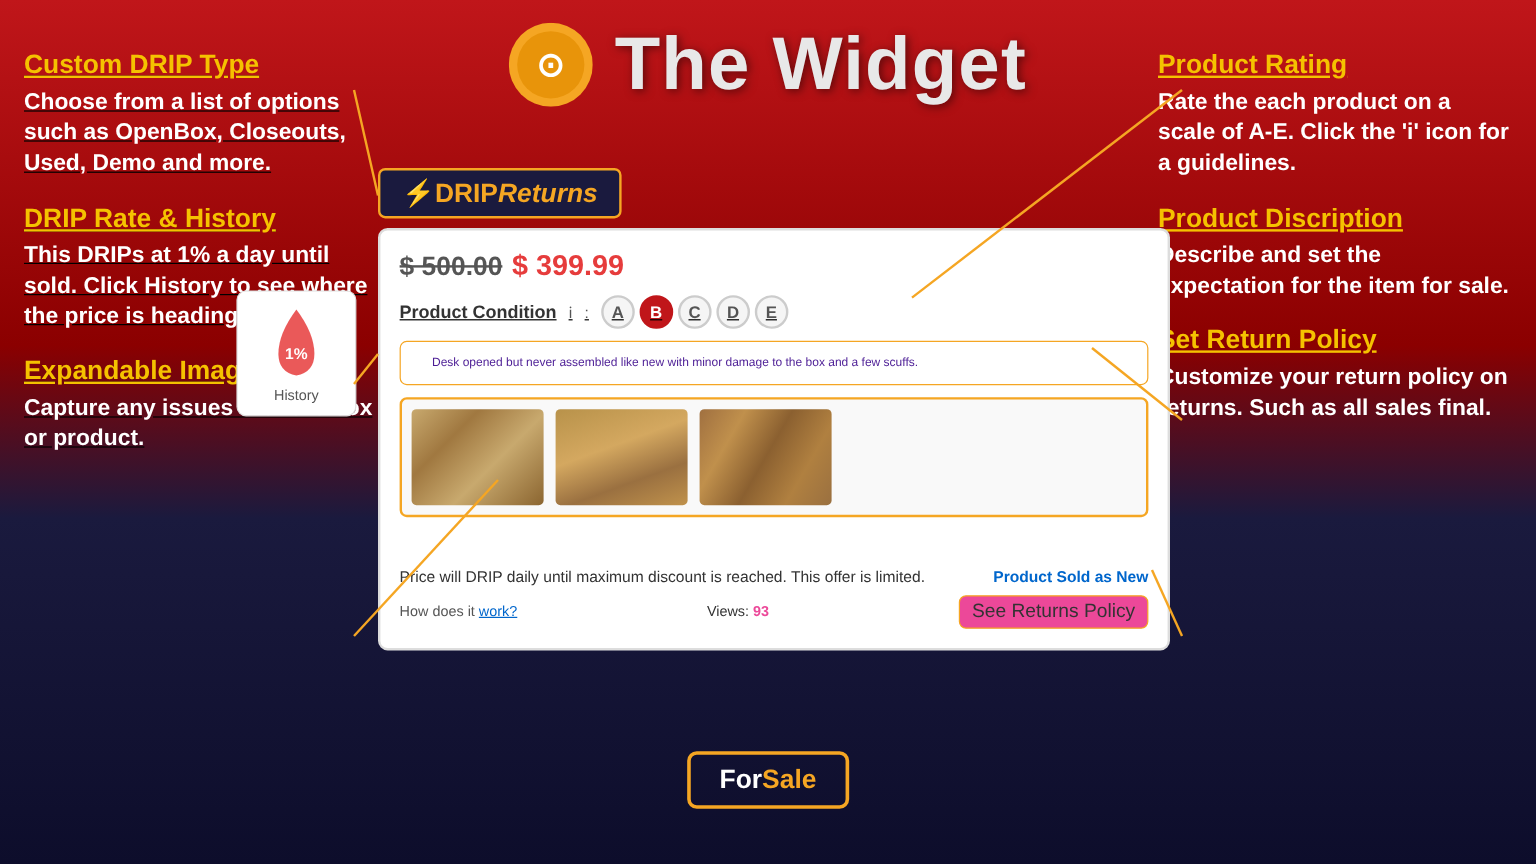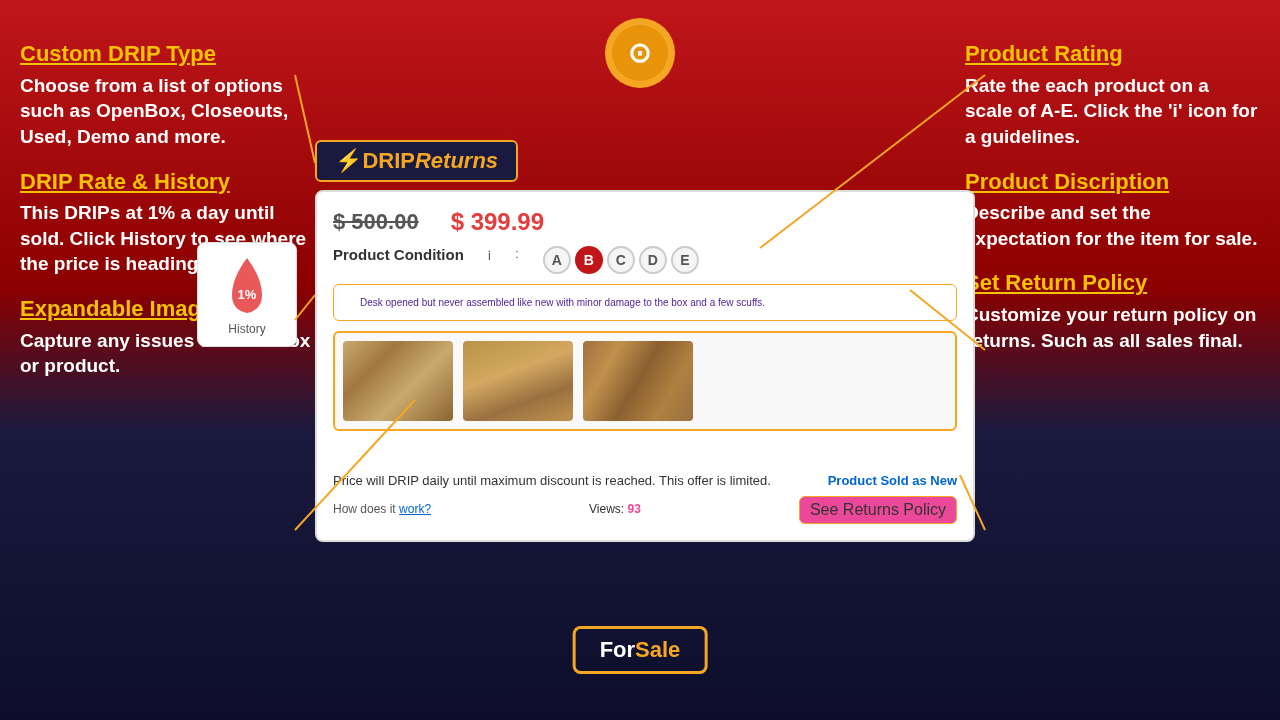--- a/index.html
+++ b/index.html
@@ -31,20 +31,21 @@
       letter-spacing: 1px;
       text-shadow: 2px 2px 8px rgba(0,0,0,0.5);
     }
 
     
     .left-panel {
       position: absolute;
       left: 20px;
       top: 40px;
       width: 295px;
+      text-decoration: underline;
     }
     .right-panel {
       position: absolute;
       right: 20px;
       top: 40px;
       width: 295px;
     }
 
     .annotation-title {
       font-size: 22px;
@@ -104,41 +105,42 @@
       border-radius: 8px;
       padding: 16px;
       position: relative;
       border: 2px solid #ddd;
     }
 
     
     .price-row {
       display: flex;
       align-items: center;
-      gap: 32px;
+      gap: 8px;
       margin-bottom: 10px;
     }
     .original-price {
       font-size: 22px;
       font-weight: 700;
       color: #555;
       text-decoration: line-through;
     }
     .sale-price {
       font-size: 24px;
       font-weight: 900;
       color: #e63c3c;
     }
 
     
     .condition-row {
       display: flex;
-      align-items: flex-start;
-      gap: 24px;
+      align-items: center;
+      gap: 10px;
       margin-bottom: 10px;
+      text-decoration: underline;
     }
     .condition-label {
       font-size: 15px;
       font-weight: 700;
       color: #333;
     }
     .condition-info {
       font-size: 13px;
       color: #555;
       cursor: pointer;
@@ -319,20 +321,21 @@
   </style>
 </head>
 <body>
 
 <div class="header">
   <svg class="header-icon" viewBox="0 0 70 70">
     <circle cx="35" cy="35" r="35" fill="#f5a623"></circle>
     <circle cx="35" cy="35" r="28" fill="#e8940a"></circle>
     <text x="35" y="44" text-anchor="middle" font-size="28" fill="white" font-weight="bold">⊙</text>
   </svg>
+  <div class="header-title">The Widget</div>
 </div>
 
 <div class="left-panel">
   <div class="annotation-title">Custom DRIP Type</div>
   <div class="annotation-text">Choose from a list of options such as OpenBox, Closeouts, Used, Demo and more.</div>
 
   <div class="annotation-title">DRIP Rate &amp; History</div>
   <div class="annotation-text">This DRIPs at 1% a day until sold. Click History to see where the price is heading.</div>
 
   <div class="annotation-title">Expandable Images</div>

